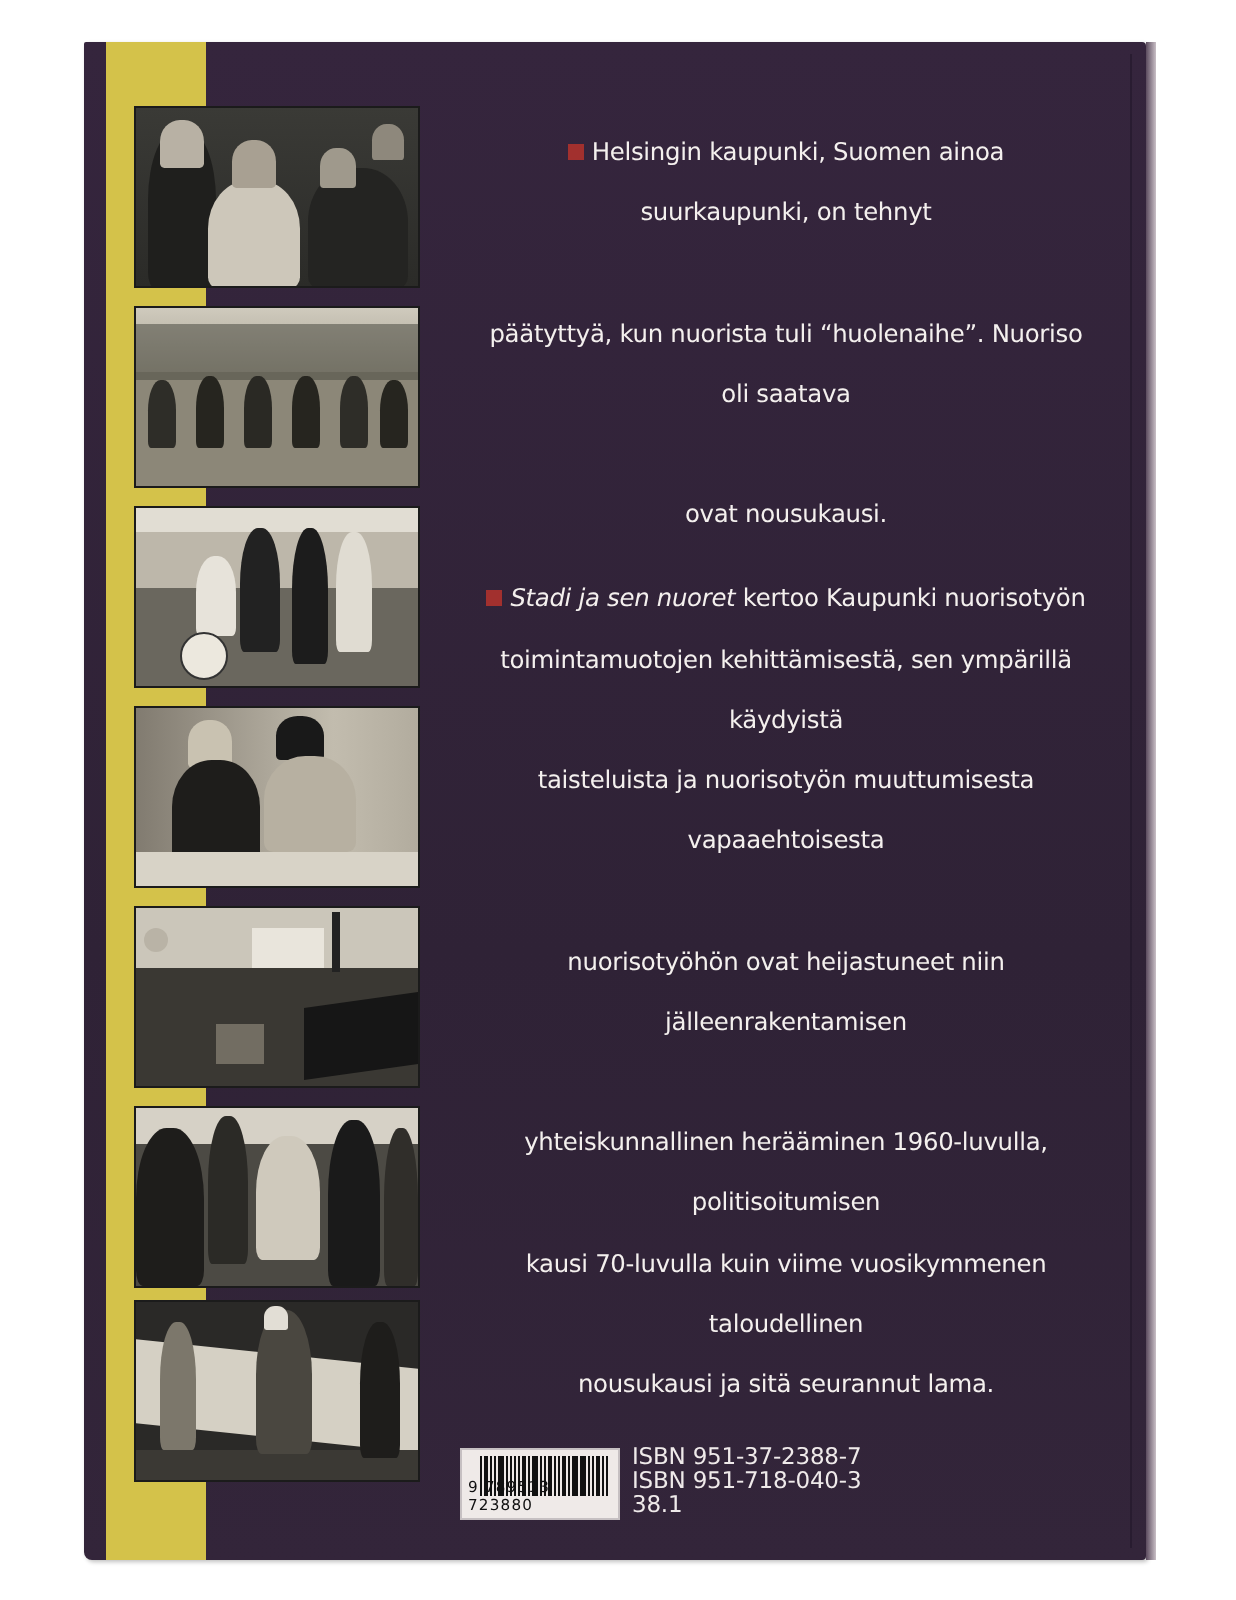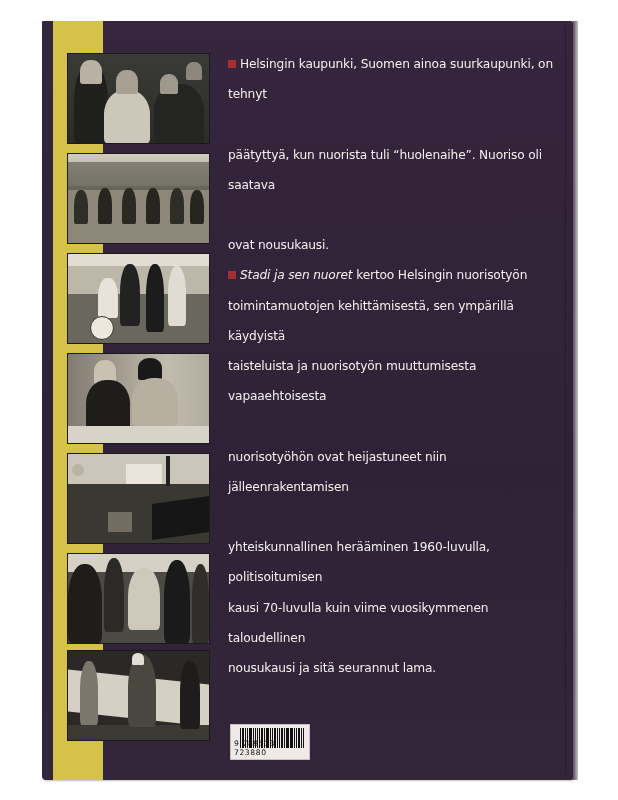--- a/index.html
+++ b/index.html
@@ -29,21 +29,21 @@
   .photo {
     position:absolute; left:25px; width:141px; height:89px;
     background:#2a2a2a; border:1px solid #1b1b1b; overflow:hidden;
   }
   .photo .sky { position:absolute; left:0; top:0; width:100%; }
   .photo .fig { position:absolute; border-radius:45% 45% 10% 10%; }
   .text-block {
     position:absolute; left:186px; top:28px; width:330px;
     color:#f4f0ee; font-size:12.2px; line-height:30.2px; letter-spacing:-0.15px;
   }
-  .text-block p { margin:0; }
+  .text-block p { margin:12px;text-align:center; }
   .bullet {
     display:inline-block; width:8px; height:8px; background:#a2302e;
     margin-right:4px; vertical-align:0px;
   }
   .em { font-style:italic; }
   .barcode {
     position:absolute; left:188px; top:703px; width:78px; height:34px;
     background:#efeae8; border:1px solid #c6c0c2;
   }
   .bars { position:absolute; left:9px; top:3px; width:64px; height:20px; display:flex; gap:1px; }
@@ -134,21 +134,21 @@
 
   <div class="text-block">
     <p>
       <span class="bullet"></span><span>Helsingin kaupunki, Suomen ainoa suurkaupunki, on tehnyt</span><br>
       <br>
       <span>päätyttyä, kun nuorista tuli “huolenaihe”. Nuoriso oli saatava</span><br>
       <br>
       <span>ovat nousukausi.</span>
     </p>
     <p>
-      <span class="bullet"></span><span class="em">Stadi ja sen nuoret</span><span> kertoo Helsingin nuorisotyön</span><br>
+      <span class="bullet"></span><span class="em">Stadi ja sen nuoret</span><span> kertoo Kaupunki nuorisotyön</span><br>
       <span>toimintamuotojen kehittämisestä, sen ympärillä käydyistä</span><br>
       <span>taisteluista ja nuorisotyön muuttumisesta vapaaehtoisesta</span><br>
       <br>
       <span>nuorisotyöhön ovat heijastuneet niin  jälleenrakentamisen</span><br>
       <br>
       <span>yhteiskunnallinen herääminen 1960-luvulla, politisoitumisen</span><br>
       <span>kausi 70-luvulla kuin viime vuosikymmenen  taloudellinen</span><br>
       <span>nousukausi ja sitä seurannut  lama.</span>
     </p>
 
@@ -180,13 +180,18 @@
         <span style="width:2px"></span>
         <span style="width:1px"></span>
         <span style="width:1px"></span>
         <span style="width:2px"></span>
         <span style="width:1px"></span>
         <span style="width:1px"></span>
     </div>
     <div class="barcode-num">9 789513 723880</div>
   </div>
 
+  <div class="isbn">
+    <div>ISBN 951-37-2388-7</div>
+    <div>ISBN 951-718-040-3</div>
+    <div>38.1</div>
+  </div>
 </div>
 
 </body></html>

